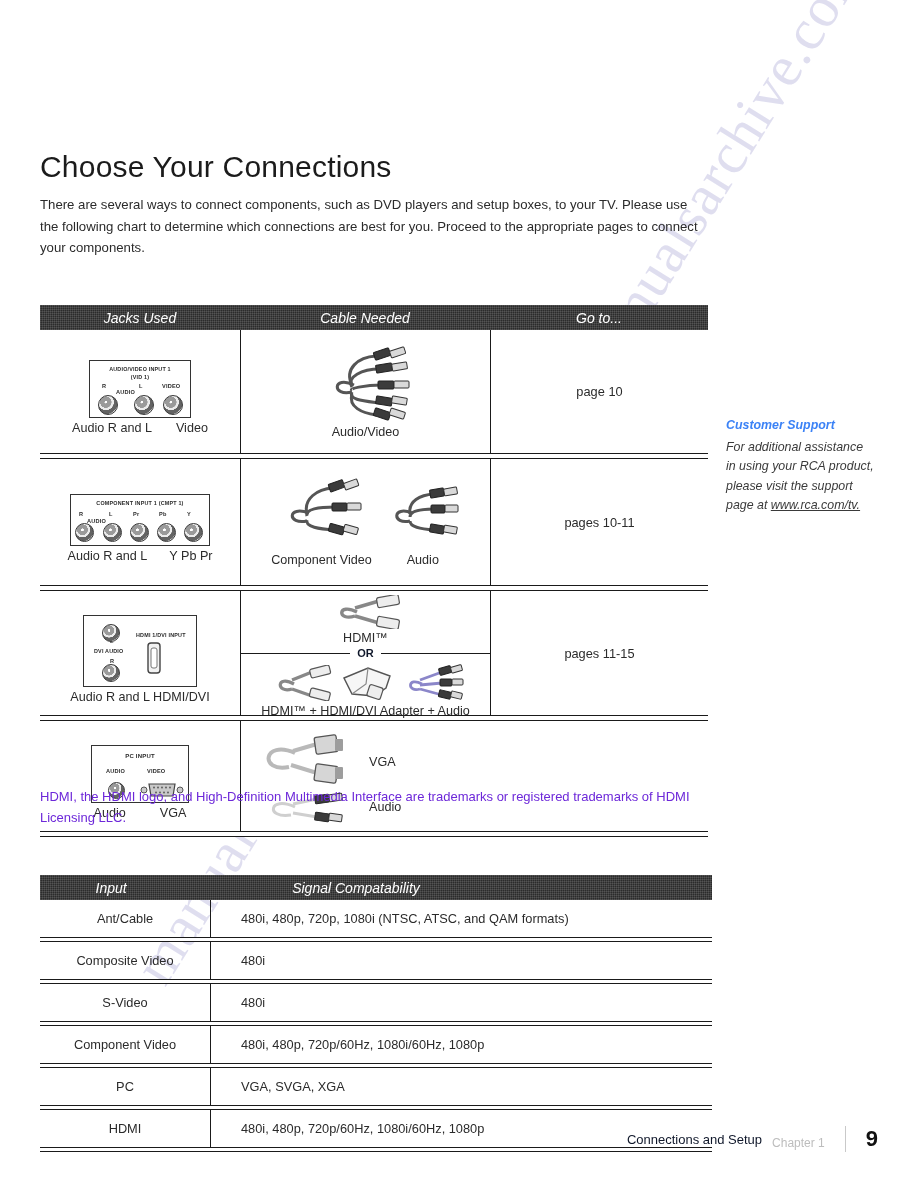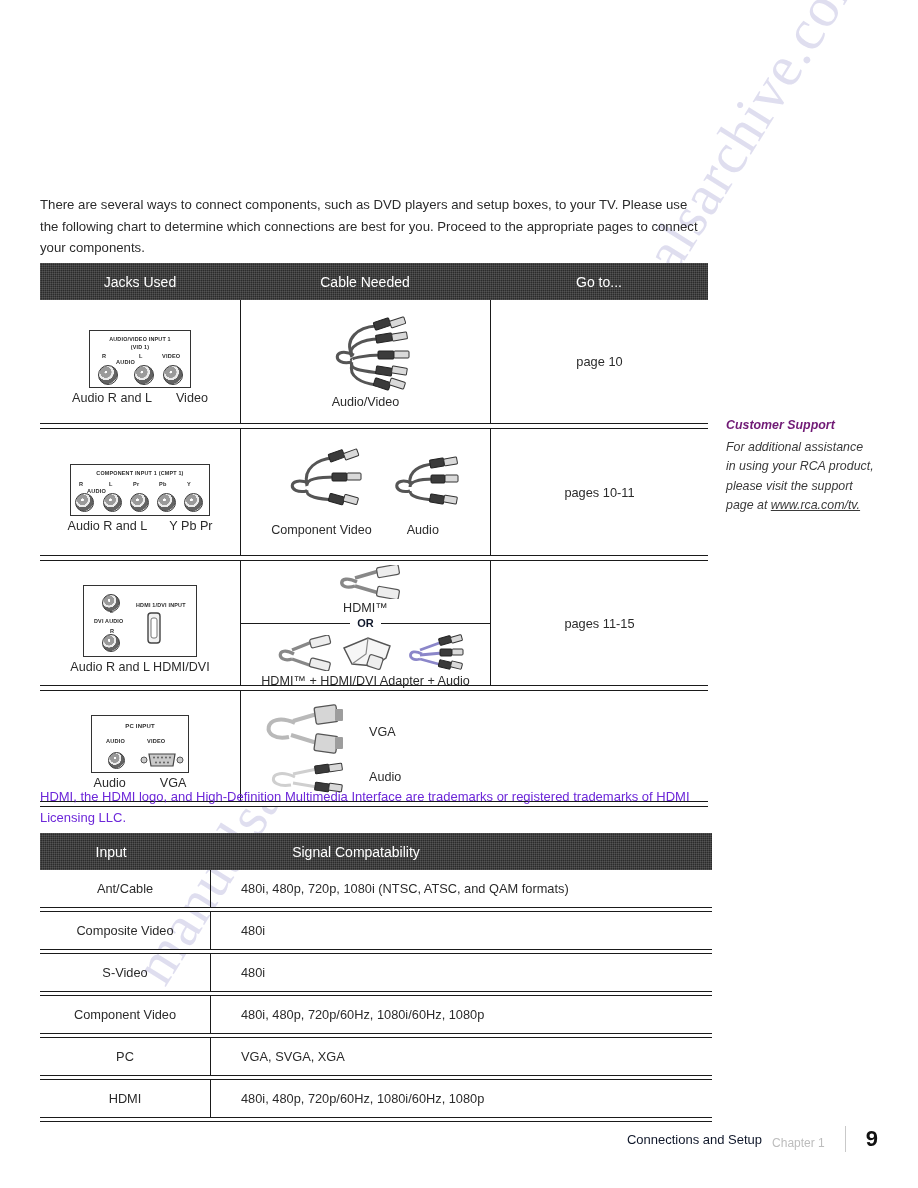--- a/index.html
+++ b/index.html
@@ -38,28 +38,30 @@
   .intro{
     position:absolute;left:40px;top:194px;width:668px;
     font-size:13.2px;line-height:21.5px;color:#2b2b2b;
   }
 
   
   .tbl{position:absolute;left:40px;}
   .thead{
     background:#2b2b2b;
     color:#fff;
-    height:37px;
+    height:25px;
     display:flex;
     align-items:center;
+    font-style:italic;
     font-size:14px;
     position:relative;
     background-image:
       repeating-linear-gradient(0deg,rgba(255,255,255,.10) 0 1px,transparent 1px 2px),
       repeating-linear-gradient(90deg,rgba(255,255,255,.10) 0 1px,transparent 1px 2px);
+    margin-top: 42px;
   }
   .thead>div{text-align:center;}
 
   .rowsep{
     height:6px;
     border-top:1.6px solid #1a1a1a;
     border-bottom:1.6px solid #1a1a1a;
     background:#fff;
     box-sizing:border-box;
   }
@@ -130,21 +132,21 @@
   .d2{width:502px;}
   .t2row{display:flex;align-items:center;height:37px;font-size:12.8px;color:#2b2b2b;}
   .t2row .d1{display:flex;align-items:center;justify-content:center;height:100%;}
   .t2row .d2{display:flex;align-items:center;padding-left:30px;height:100%;box-sizing:border-box;}
 
   
   .side{
     position:absolute;left:726px;top:416px;width:150px;
     font-size:12.4px;line-height:19.5px;color:#3a3a3a;font-style:italic;
   }
-  .side .st{font-weight:bold;font-style:italic;color:#701a75;display:block;margin-bottom:2px;}
+  .side .st{font-weight:bold;font-style:italic;color:#3b82f6;display:block;margin-bottom:2px;}
   .side a{color:#3a3a3a;text-decoration:underline;font-style:italic;}
 
   
   .footer{
     position:absolute;left:0;top:1126px;width:878px;
     display:flex;align-items:center;justify-content:flex-end;gap:10px;
   }
   .f-title{font-size:13px;color:#0f172a;}
   .f-chapter{font-size:12px;color:#bdbdbd;padding-right:10px;margin-top:8px;}
   .f-bar{width:1px;height:26px;background:#c9c9c9;}
@@ -152,20 +154,21 @@
   svg{display:block;}
 </style>
 </head>
 <body>
 
 <div class="page">
 
   <div class="wm wm1">manualsarchive.com</div>
   <div class="wm wm2">manualsarchive.com</div>
 
+  <div class="h1">Choose Your Connections</div>
   <div class="intro">There are several ways to connect components, such as DVD players and setup boxes, to your TV. Please use the following chart to determine which connections are best for you. Proceed to the appropriate pages to connect your components.</div>
 
   <div class="tbl" id="t1">
 
     <div class="thead">
       <div class="c1">Jacks Used</div>
       <div class="c2">Cable Needed</div>
       <div class="c3">Go to...</div>
     </div>
 

